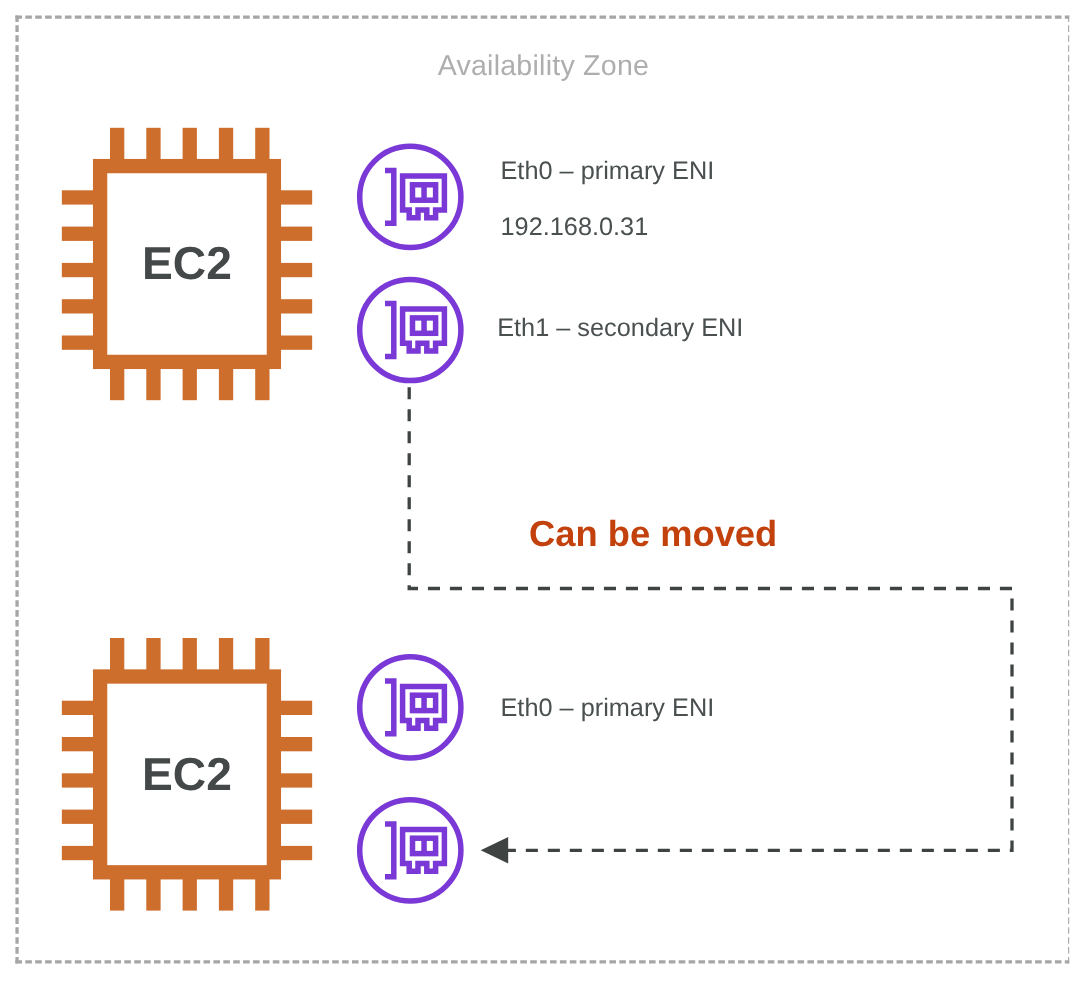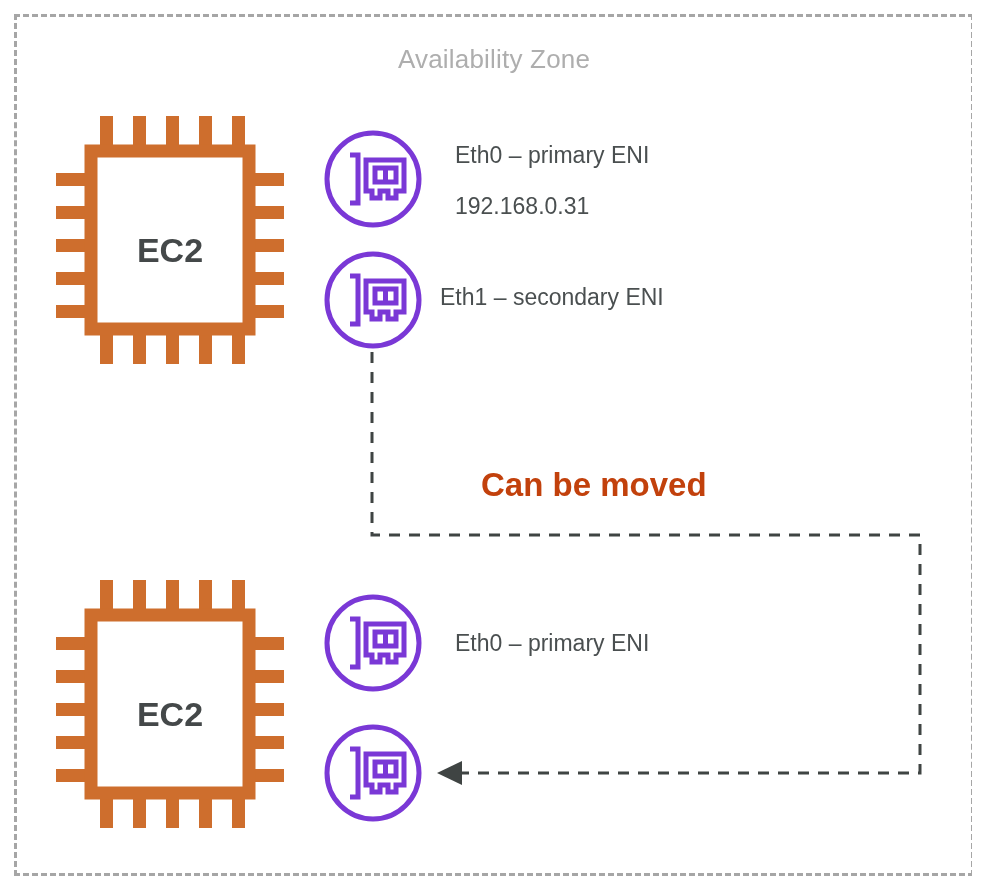--- a/index.html
+++ b/index.html
@@ -43,27 +43,27 @@
     white-space: nowrap;
   }
 
   
   .ec2 {
     position: absolute;
   }
   .ec2-label {
     position: absolute;
     left: 0;
-    top: 10px;
+    top: 0;
     width: 100%;
     height: 100%;
     display: flex;
     align-items: center;
     justify-content: center;
-    font-size: 34px;
+    font-size: 42px;
     font-weight: bold;
     color: #444849;
     font-family: "Liberation Sans", sans-serif;
     pointer-events: none;
   }
 
   
   .eni {
     position: absolute;
   }
@@ -158,21 +158,21 @@
     <svg width="102" height="102" viewBox="0 0 102 102">
       <circle cx="51" cy="51" r="46" fill="none" stroke="#7a38d6" stroke-width="5"></circle>
       <g fill="none" stroke="#7a38d6" stroke-width="5" stroke-linejoin="miter">
         <path d="M28 27 H36 V75 H28"></path>
         <path d="M44 32 H82 V63 H74 V70 H66 V63 H58 V70 H50 V63 H44 Z"></path>
         <rect x="53" y="40" width="21" height="14"></rect>
         <line x1="63.5" y1="40" x2="63.5" y2="54"></line>
       </g>
     </svg>
   </div>
-  <div class="eni-text" style="left:440px; top:272px;">
+  <div class="eni-text" style="left:452px; top:272px;">
     <div>Eth1 – secondary ENI</div>
   </div>
 
   <div class="moved-text" style="left:481px; top:466px;">Can be moved</div>
 
   <svg class="connector">
     <path d="M372 352 V535 H920 V773 H450" fill="none" stroke="#3f4443" stroke-width="3" stroke-dasharray="11,9"></path>
     <polygon points="437,773 462,761 462,785" fill="#3f4443"></polygon>
   </svg>
 

